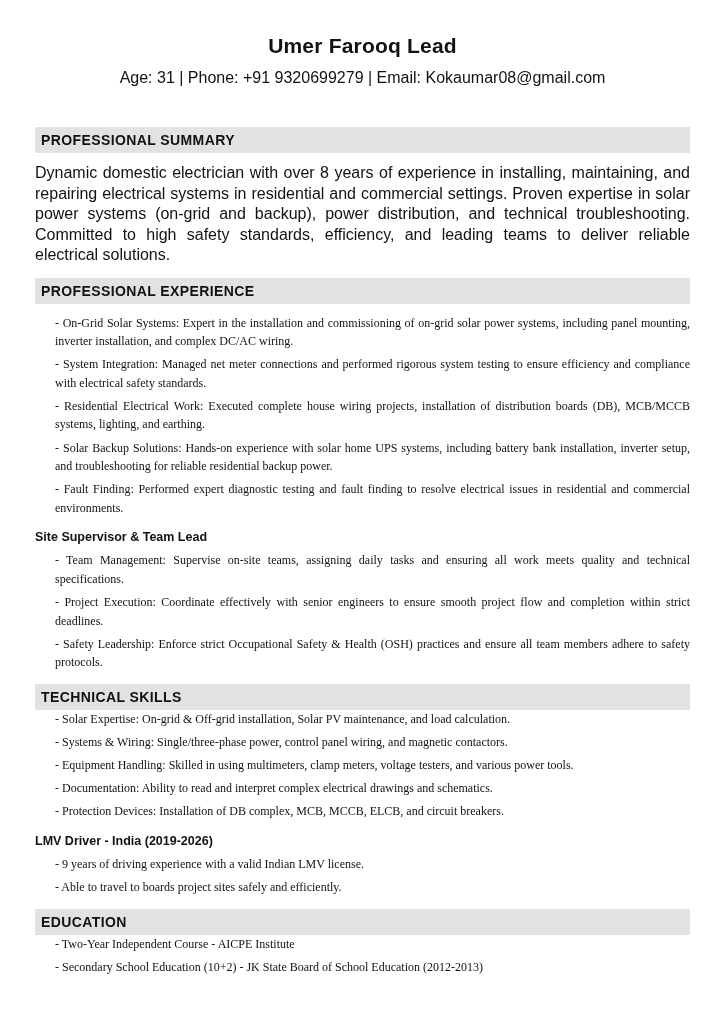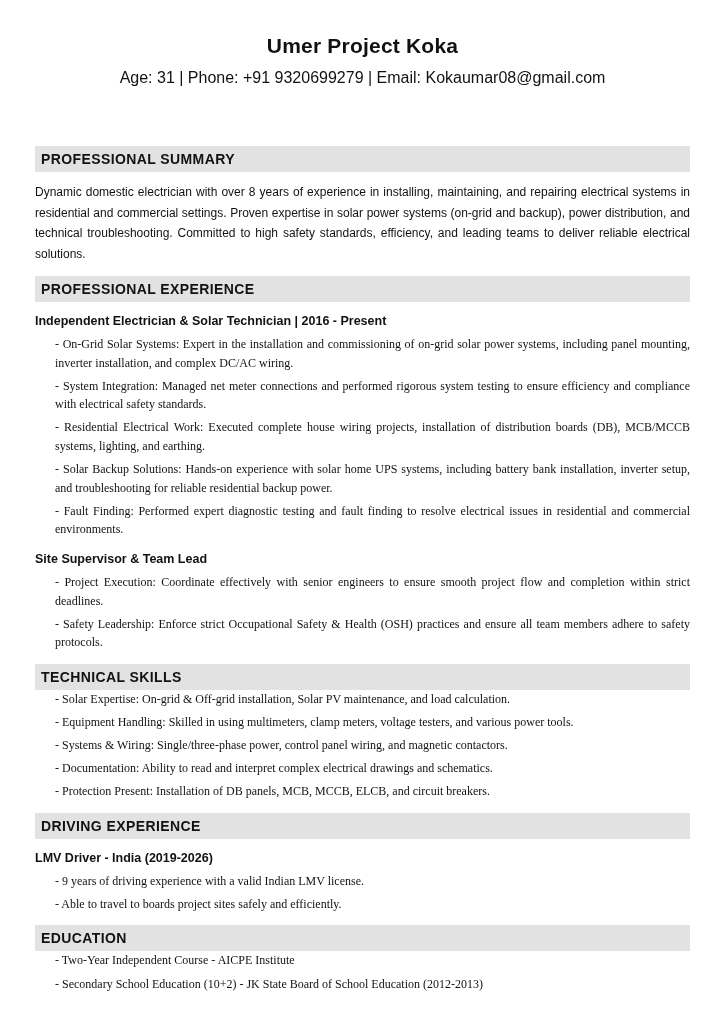--- a/index.html
+++ b/index.html
@@ -40,27 +40,27 @@
   
   .section-band {
     background: #e2e2e2;
     padding: 5px 6px 5px 6px;
     font-size: 14px;
     font-weight: bold;
     letter-spacing: 0.4px;
     line-height: 16px;
   }
   .band-first {
-    margin-top: 58px;
+    margin-top: 39px;
   }
   .section-band + * {
     margin-top: 10px;
   }
   .summary-paragraph {
-    font-size: 12px;
+    font-size: 16px;
     line-height: 20.5px;
     text-align: justify;
     margin: 10px 0 12px 0;
   }
   .job-title {
     font-size: 12.5px;
     font-weight: bold;
     line-height: 16px;
     margin: 11px 0 6px 0;
   }
@@ -76,60 +76,59 @@
     margin: 0 0 4.5px 0;
     font-family: Liberation Serif, serif;
   }
 </style>
 </head>
 <body>
 
 <div class="page">
 
   <div class="resume-header">
-    <div class="candidate-name">Umer Project Koka</div>
+    <div class="candidate-name">Umer Farooq Lead</div>
     <div class="contact-block">
       <div class="contact-line">Age: 31 | Phone: +91 9320699279 | Email: Kokaumar08@gmail.com</div>
     </div>
   </div>
 
   <div class="section-band band-first">PROFESSIONAL SUMMARY</div>
   <p class="summary-paragraph">Dynamic domestic electrician with over 8 years of experience in installing, maintaining, and repairing electrical systems in residential and commercial settings. Proven expertise in solar power systems (on-grid and backup), power distribution, and technical troubleshooting. Committed to high safety standards, efficiency, and leading teams to deliver reliable electrical solutions.</p>
 
   <div class="section-band">PROFESSIONAL EXPERIENCE</div>
 
   <div>
-    <div class="job-title">Independent Electrician &amp; Solar Technician | 2016 - Present</div>
     <ul class="bullet-list">
       <li>- On-Grid Solar Systems: Expert in the installation and commissioning of on-grid solar power systems, including panel mounting, inverter installation, and complex DC/AC wiring.</li>
       <li>- System Integration: Managed net meter connections and performed rigorous system testing to ensure efficiency and compliance with electrical safety standards.</li>
       <li>- Residential Electrical Work: Executed complete house wiring projects, installation of distribution boards (DB), MCB/MCCB systems, lighting, and earthing.</li>
       <li>- Solar Backup Solutions: Hands-on experience with solar home UPS systems, including battery bank installation, inverter setup, and troubleshooting for reliable residential backup power.</li>
       <li>- Fault Finding: Performed expert diagnostic testing and fault finding to resolve electrical issues in residential and commercial environments.</li>
     </ul>
   </div>
 
   <div>
     <div class="job-title">Site Supervisor &amp; Team Lead</div>
     <ul class="bullet-list">
+      <li>- Team Management: Supervise on-site teams, assigning daily tasks and ensuring all work meets quality and technical specifications.</li>
       <li>- Project Execution: Coordinate effectively with senior engineers to ensure smooth project flow and completion within strict deadlines.</li>
       <li>- Safety Leadership: Enforce strict Occupational Safety &amp; Health (OSH) practices and ensure all team members adhere to safety protocols.</li>
     </ul>
   </div>
 
   <div class="section-band">TECHNICAL SKILLS</div>
   <ul class="bullet-list">
     <li>- Solar Expertise: On-grid &amp; Off-grid installation, Solar PV maintenance, and load calculation.</li>
+    <li>- Systems &amp; Wiring: Single/three-phase power, control panel wiring, and magnetic contactors.</li>
     <li>- Equipment Handling: Skilled in using multimeters, clamp meters, voltage testers, and various power tools.</li>
-    <li>- Systems &amp; Wiring: Single/three-phase power, control panel wiring, and magnetic contactors.</li>
     <li>- Documentation: Ability to read and interpret complex electrical drawings and schematics.</li>
-    <li>- Protection Present: Installation of DB panels, MCB, MCCB, ELCB, and circuit breakers.</li>
+    <li>- Protection Devices: Installation of DB complex, MCB, MCCB, ELCB, and circuit breakers.</li>
   </ul>
 
-  <div class="section-band">DRIVING EXPERIENCE</div>
   <div>
     <div class="job-title">LMV Driver - India (2019-2026)</div>
     <ul class="bullet-list">
       <li>- 9 years of driving experience with a valid Indian LMV license.</li>
       <li>- Able to travel to boards project sites safely and efficiently.</li>
     </ul>
   </div>
 
   <div class="section-band">EDUCATION</div>
   <ul class="bullet-list">

